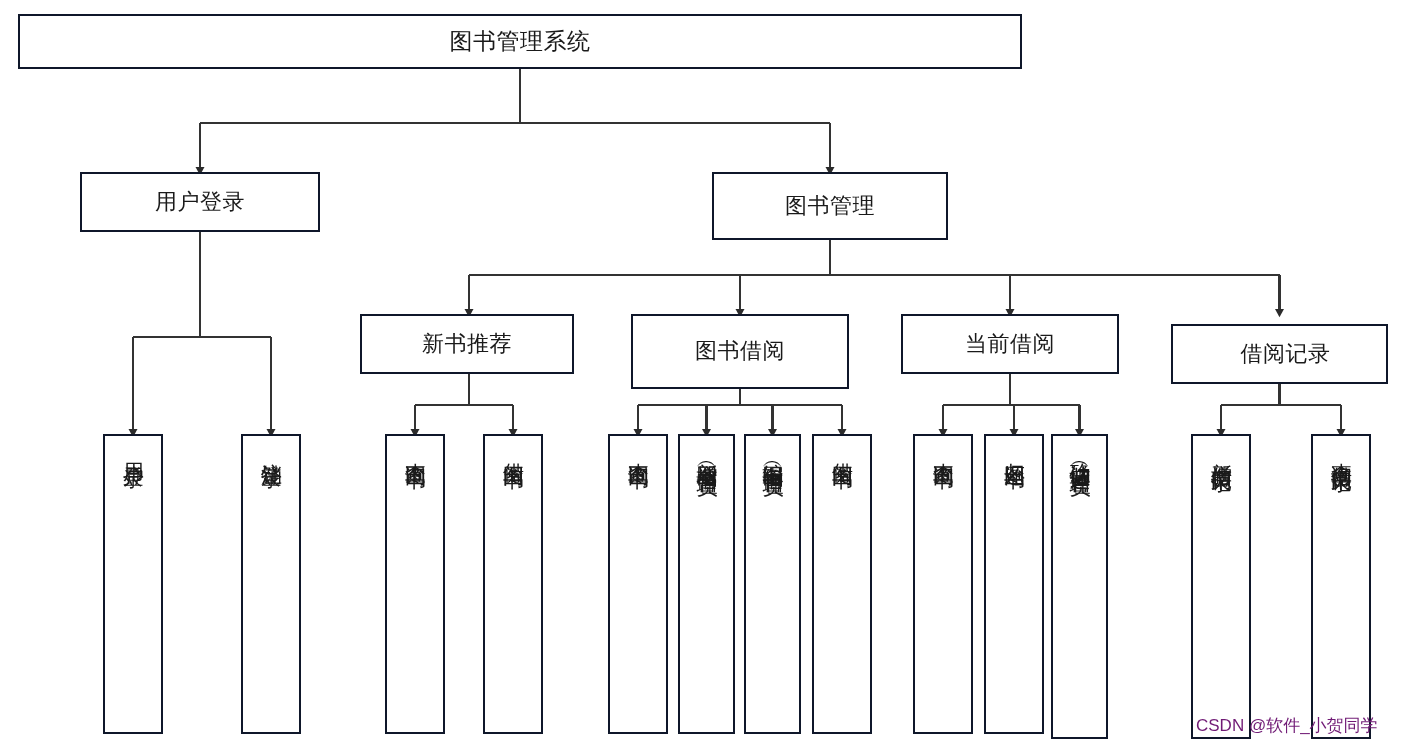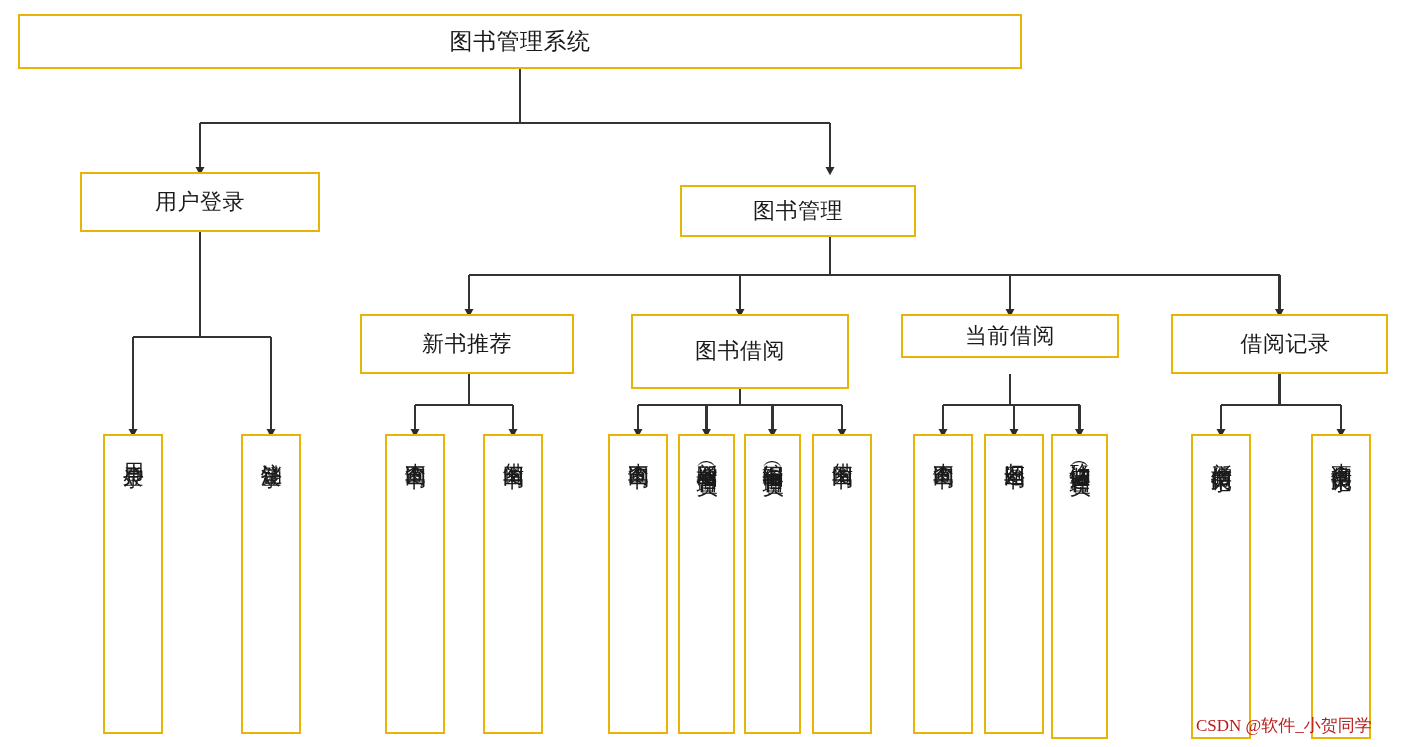--- a/index.html
+++ b/index.html
@@ -21,21 +21,21 @@
     position: absolute;
     left: 0;
     top: 0;
     width: 1405px;
     height: 747px;
     pointer-events: none;
   }
   .node {
     position: absolute;
     box-sizing: border-box;
-    border: 2px solid #eab308;
+    border: 2px solid #0f172a;
     background: #ffffff;
     display: flex;
     align-items: center;
     justify-content: center;
     color: #1a1a1a;
     z-index: 2;
   }
   .node .label {
     display: block;
     text-align: center;
@@ -59,24 +59,24 @@
     margin: 0 auto;
   }
   .node.root .label {
     font-size: 23px;
   }
   #watermark {
     position: absolute;
     left: 1196px;
     top: 714px;
     font-size: 17px;
-    color: #b91c1c;
+    color: #701a75;
     white-space: nowrap;
     z-index: 3;
-    font-family: Liberation Serif, serif;
+    font-family: Liberation Sans, sans-serif;
   }
 </style>
 </head>
 <body>
 
 <div id="canvas">
 
   <svg id="edges" viewBox="0 0 1405 747">
     <defs>
       <marker id="arrow" markerWidth="11" markerHeight="11" refX="4.2" refY="5" orient="auto" markerUnits="userSpaceOnUse">
@@ -120,33 +120,33 @@
       </g>
   </svg>
 
   <div id="node-layer">
       <div class="node horiz root" style="left: 18px; top: 14px; width: 1004px; height: 55px;">
         <span class="label">图书管理系统</span>
       </div>
       <div class="node horiz" style="left: 80px; top: 172px; width: 240px; height: 60px;">
         <span class="label">用户登录</span>
       </div>
-      <div class="node horiz" style="left: 680px; top: 172px; width: 236px; height: 52px; margin-top: 13px;">
+      <div class="node horiz" style="left: 712px; top: 172px; width: 236px; height: 68px;">
         <span class="label">图书管理</span>
       </div>
       <div class="node horiz" style="left: 360px; top: 314px; width: 214px; height: 60px;">
         <span class="label">新书推荐</span>
       </div>
       <div class="node horiz" style="left: 631px; top: 314px; width: 218px; height: 75px;">
         <span class="label">图书借阅</span>
       </div>
-      <div class="node horiz" style="left: 901px; top: 314px; width: 218px; height: 44px;">
+      <div class="node horiz" style="left: 901px; top: 314px; width: 218px; height: 60px;">
         <span class="label">当前借阅</span>
       </div>
-      <div class="node horiz" style="left: 1171px; top: 314px; width: 217px; height: 60px; padding-left: 12px;">
+      <div class="node horiz" style="left: 1171px; top: 324px; width: 217px; height: 60px; padding-left: 12px;">
         <span class="label">借阅记录</span>
       </div>
       <div class="node vert" style="left: 103px; top: 434px; width: 60px; height: 300px;">
         <span class="label">用户登录</span>
       </div>
       <div class="node vert" style="left: 241px; top: 434px; width: 60px; height: 300px;">
         <span class="label">注销登录</span>
       </div>
       <div class="node vert" style="left: 385px; top: 434px; width: 60px; height: 300px;">
         <span class="label">查询图书</span>

